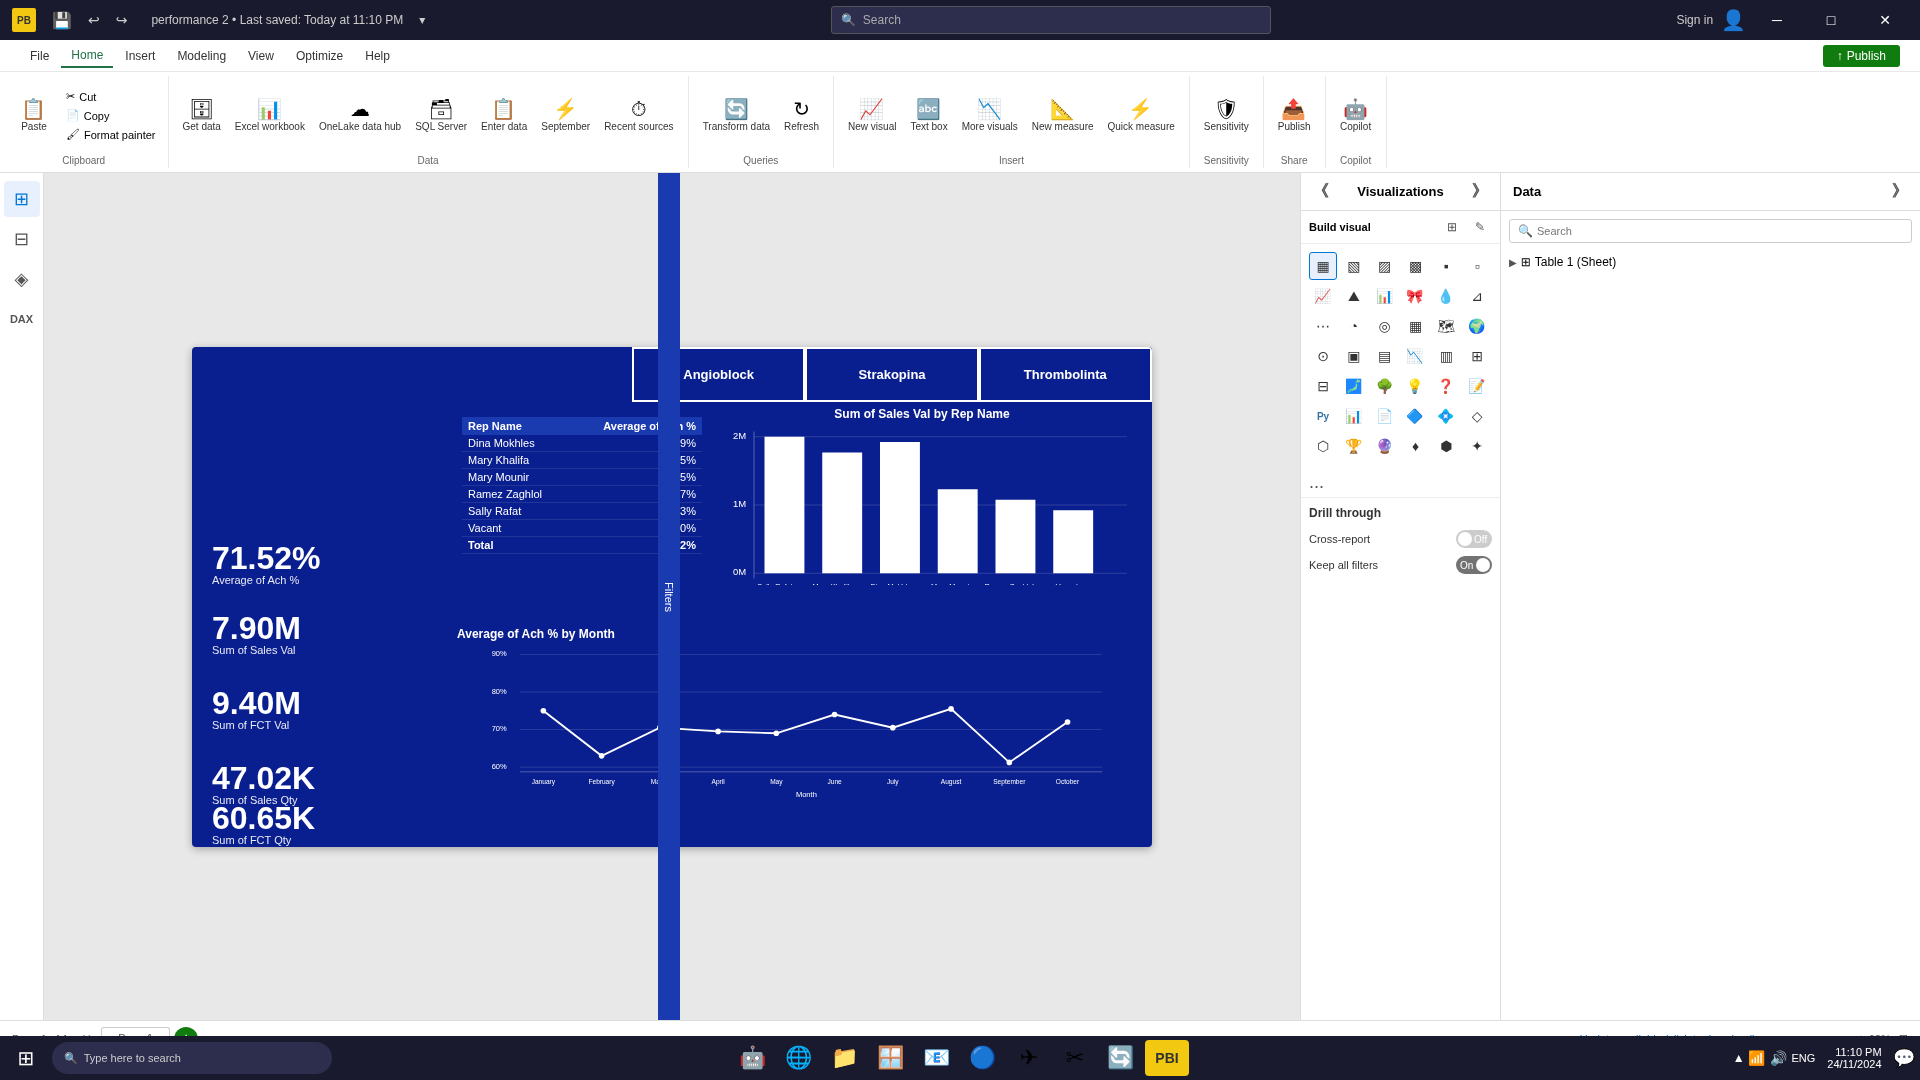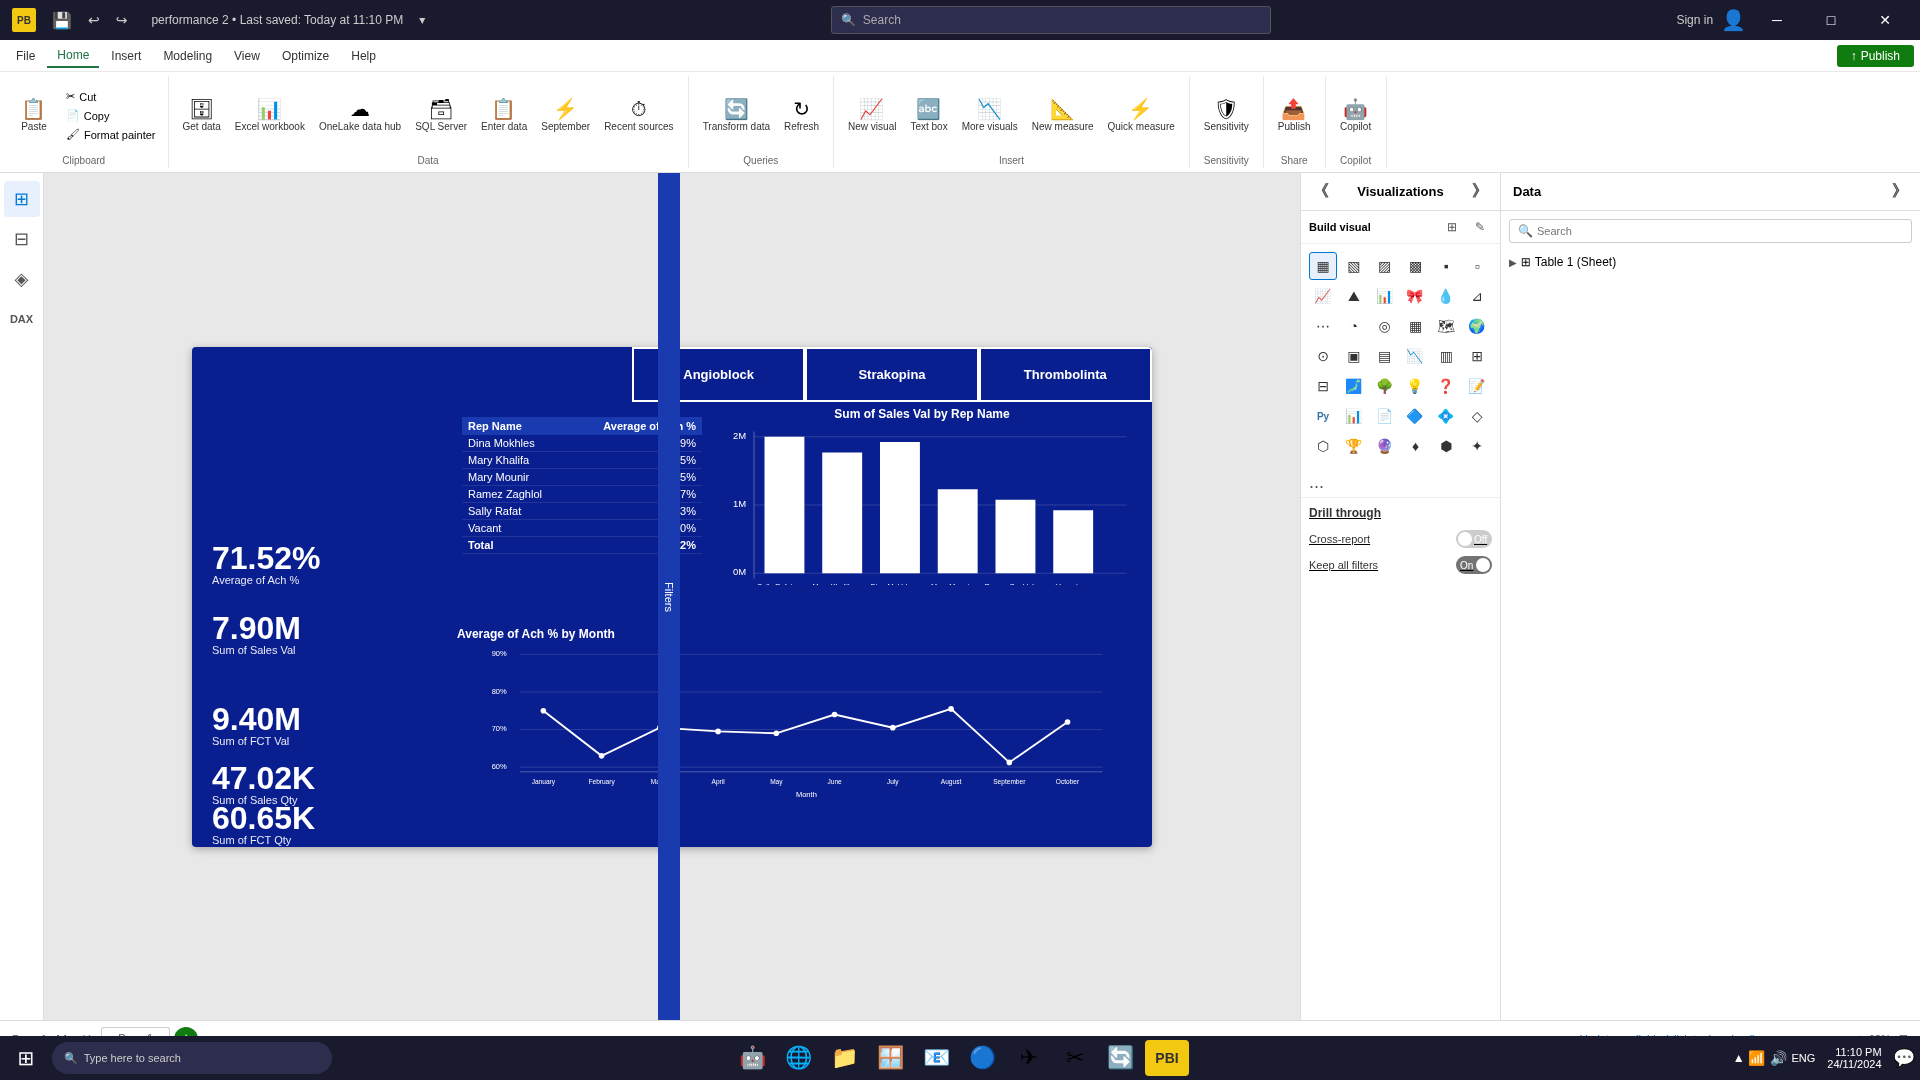--- a/index.html
+++ b/index.html
@@ -35,21 +35,21 @@
 
     
     .ribbon {
       background: white;
       border-bottom: 1px solid #ddd;
     }
     .menu-bar {
       height: 32px;
       display: flex;
       align-items: center;
-      padding: 0 6px;
+      padding: 0 20px;
       gap: 2px;
       border-bottom: 1px solid #e8e8e8;
     }
     .menu-item {
       padding: 4px 10px;
       border-radius: 3px;
       cursor: pointer;
       color: #333;
       font-size: 12px;
     }
@@ -263,21 +263,21 @@
       border: 1px dashed #ccc;
       border-radius: 3px;
       padding: 6px 8px;
       color: #888;
       font-size: 11px;
       min-height: 32px;
       display: flex;
       align-items: center;
     }
 
-    .drill-section { padding: 8px; border-top: 1px solid #eee; text-decoration: underline; }
+    .drill-section { padding: 8px; border-top: 1px solid #eee; }
     .drill-label { font-size: 12px; font-weight: 600; color: #333; margin-bottom: 6px; }
     .drill-item {
       display: flex;
       align-items: center;
       justify-content: space-between;
       padding: 4px 0;
       font-size: 11px;
       color: #333;
     }
     .toggle {
@@ -619,21 +619,21 @@
         </div>
 
         <div style="position:absolute; left:20px; top:195px; color:white;">
           <div class="kpi-value">71.52%</div>
           <div class="kpi-label">Average of Ach %</div>
         </div>
         <div style="position:absolute; left:20px; top:265px; color:white;">
           <div class="kpi-value">7.90M</div>
           <div class="kpi-label">Sum of Sales Val</div>
         </div>
-        <div style="position:absolute; left:20px; top:356px; color:white;">
+        <div style="position:absolute; left:20px; top:340px; color:white;">
           <div class="kpi-value">9.40M</div>
           <div class="kpi-label">Sum of FCT Val</div>
         </div>
         <div style="position:absolute; left:20px; top:415px; color:white;">
           <div class="kpi-value">47.02K</div>
           <div class="kpi-label">Sum of Sales Qty</div>
         </div>
         <div style="position:absolute; left:20px; top:455px; color:white;">
           <div class="kpi-value">60.65K</div>
           <div class="kpi-label">Sum of FCT Qty</div>

